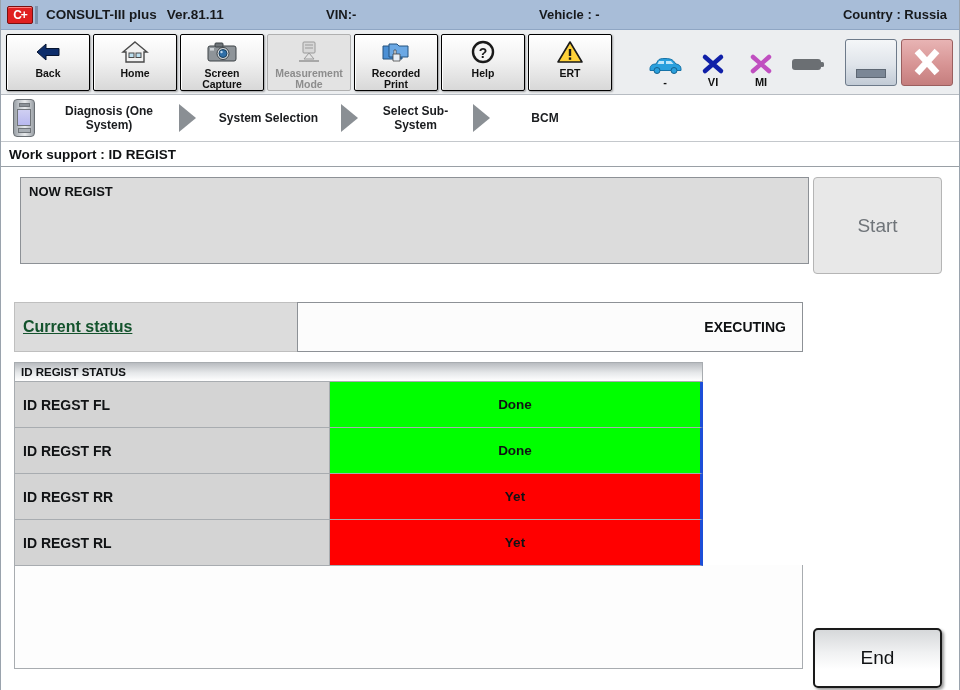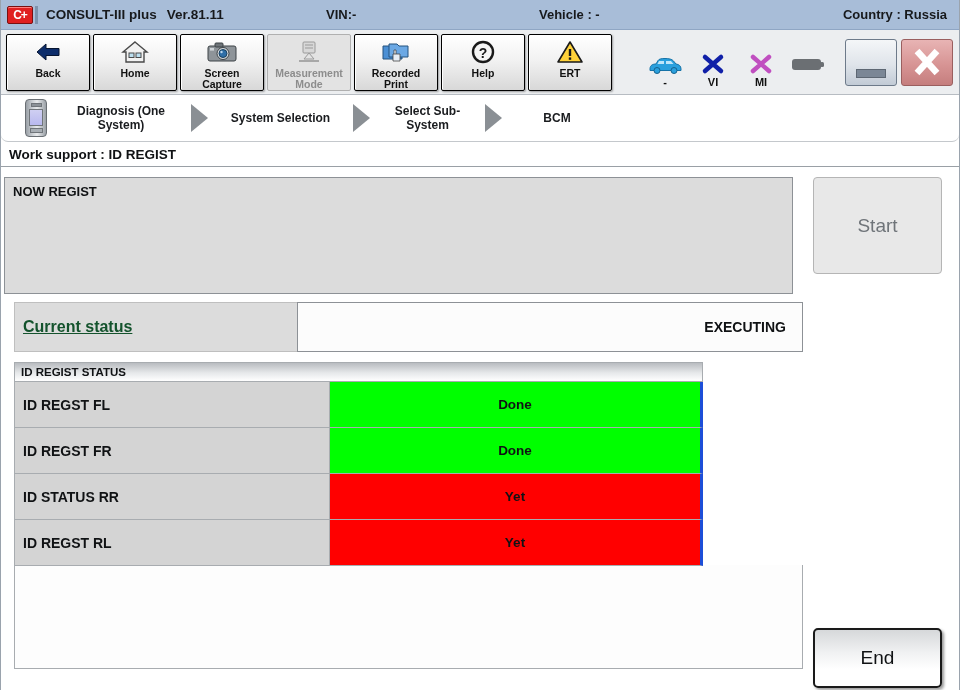--- a/index.html
+++ b/index.html
@@ -190,22 +190,21 @@
   }
 
   
   .breadcrumb {
     position: relative;
     height: 47px;
     background: #ffffff;
     border-bottom: 1px solid #c4c8cc;
     display: flex;
     align-items: center;
-    padding-left: 24px;
-    border-radius: 7px;
+    padding-left: 12px;
   }
   .vi-device {
     width: 22px; height: 38px;
     background: linear-gradient(to right, #9aa0a6 0%, #cfd3d7 35%, #e8eaec 55%, #9aa0a6 100%);
     border: 1px solid #6a6f74;
     border-radius: 4px;
     display: flex;
     flex-direction: column;
     align-items: center;
     justify-content: center;
@@ -251,24 +250,24 @@
   .body-wrap {
     position: relative;
     height: 512px;
     background: #ffffff;
     padding: 10px 0 0 0;
   }
 
   
   .msg-box {
     position: absolute;
-    left: 3px;
+    left: 19px;
     top: 10px;
     width: 789px;
-    height: 117px;
+    height: 87px;
     background: #dcdcdc;
     border: 1px solid #8d9196;
     padding: 6px 8px;
   }
   .msg-text {
     font-size: 13px;
     font-weight: bold;
     color: #101214;
   }
 
@@ -612,21 +611,21 @@
         <div class="tcell-label">ID REGST FL</div>
         <div class="tcell-value" style="background:#00ff00">Done</div>
       </div>
 
       <div class="trow">
         <div class="tcell-label">ID REGST FR</div>
         <div class="tcell-value" style="background:#00ff00">Done</div>
       </div>
 
       <div class="trow">
-        <div class="tcell-label">ID STATUS RR</div>
+        <div class="tcell-label">ID REGST RR</div>
         <div class="tcell-value" style="background:#ff0000">Yet</div>
       </div>
 
       <div class="trow">
         <div class="tcell-label">ID REGST RL</div>
         <div class="tcell-value" style="background:#ff0000">Yet</div>
       </div>
     </div>
 
     <div class="end-btn">End</div>

